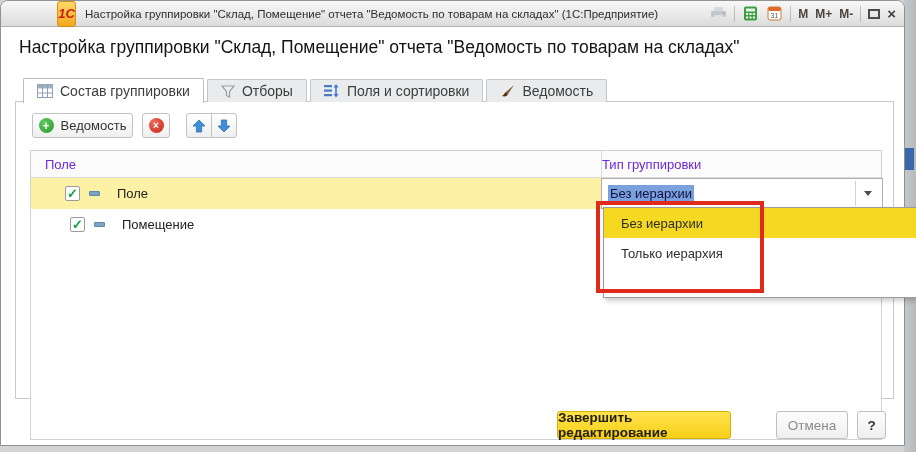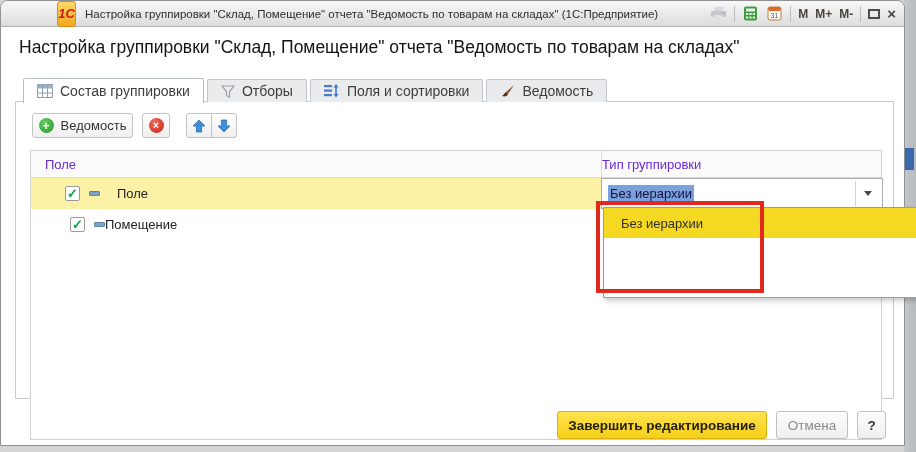--- a/index.html
+++ b/index.html
@@ -93,21 +93,21 @@
                 font-size:13px; color:#2e2e2e; }
   .popup-item.hl { background:#f5d822; }
 
   
   .red-rect { position:absolute; left:596px; top:201px; width:168px; height:92px;
               border:4px solid #df2a1d; z-index:30; pointer-events:none; }
 
   
   .footer-btn { position:absolute; top:410px; height:28px; border-radius:3px;
                 display:flex; align-items:center; justify-content:center; font-size:13.5px; }
-  .btn-finish { left:556px; width:210px; font-weight:bold; color:#24200a;
+  .btn-finish { left:556px; width:174px; font-weight:bold; color:#24200a;
                 background:linear-gradient(#ffe34e,#f6cf18); border:1px solid #d8b206; }
   .btn-cancel { left:775px; width:72px; color:#8b8b8b;
                 background:linear-gradient(#fdfdfd,#efefef); border:1px solid #bfbfbf; }
   .btn-help { left:856px; width:29px; color:#2f2f2f; font-weight:bold;
               background:linear-gradient(#fdfdfd,#efefef); border:1px solid #bfbfbf; }
 </style>
 </head>
 <body>
 
 <div class="canvas">
@@ -232,36 +232,37 @@
 
         <div class="grid-row row-skladr">
           <span class="cbx" style="margin-left:34px;">✓</span>
           <span class="dash-ico" style="margin-left:9px;"></span>
           <span style="margin-left:17px;">Поле</span>
         </div>
 
         <div class="grid-row row-pom">
           <span class="cbx" style="margin-left:39px;">✓</span>
           <span class="dash-ico" style="margin-left:9px;"></span>
-          <span style="">Помещение</span>
+          <span style="margin-left:17px;">Помещение</span>
         </div>
 
         <div class="combo">
           <span class="combo-text">Без иерархии</span>
           <span class="combo-btn">
             <span class="caret-down"></span>
           </span>
         </div>
       </div>
     </div>
 
     <div class="footer-btn btn-finish">Завершить редактирование</div>
     <div class="footer-btn btn-cancel">Отмена</div>
     <div class="footer-btn btn-help">?</div>
   </div>
 
   <div class="popup">
     <div class="popup-item hl">Без иерархии</div>
+    <div class="popup-item">Только иерархия</div>
   </div>
 
   <div class="red-rect"></div>
 
 </div>
 
 </body></html>

